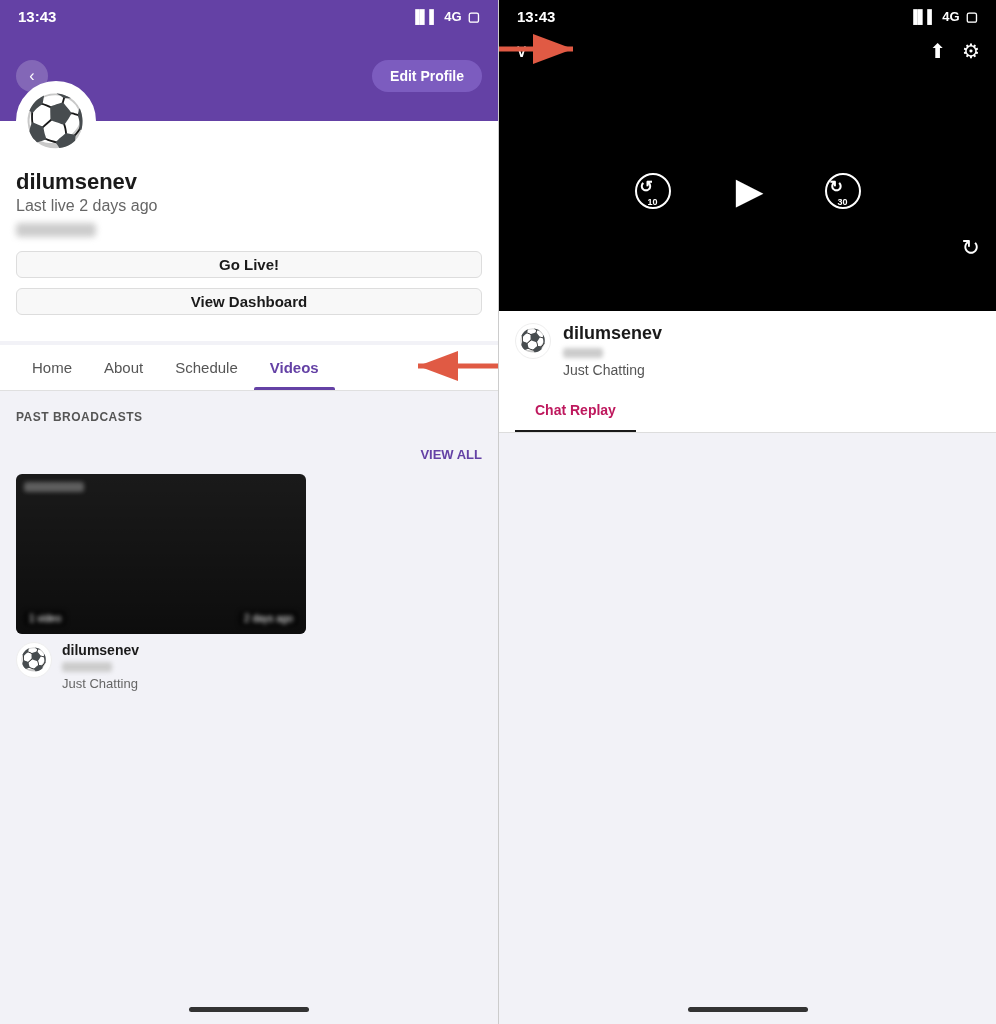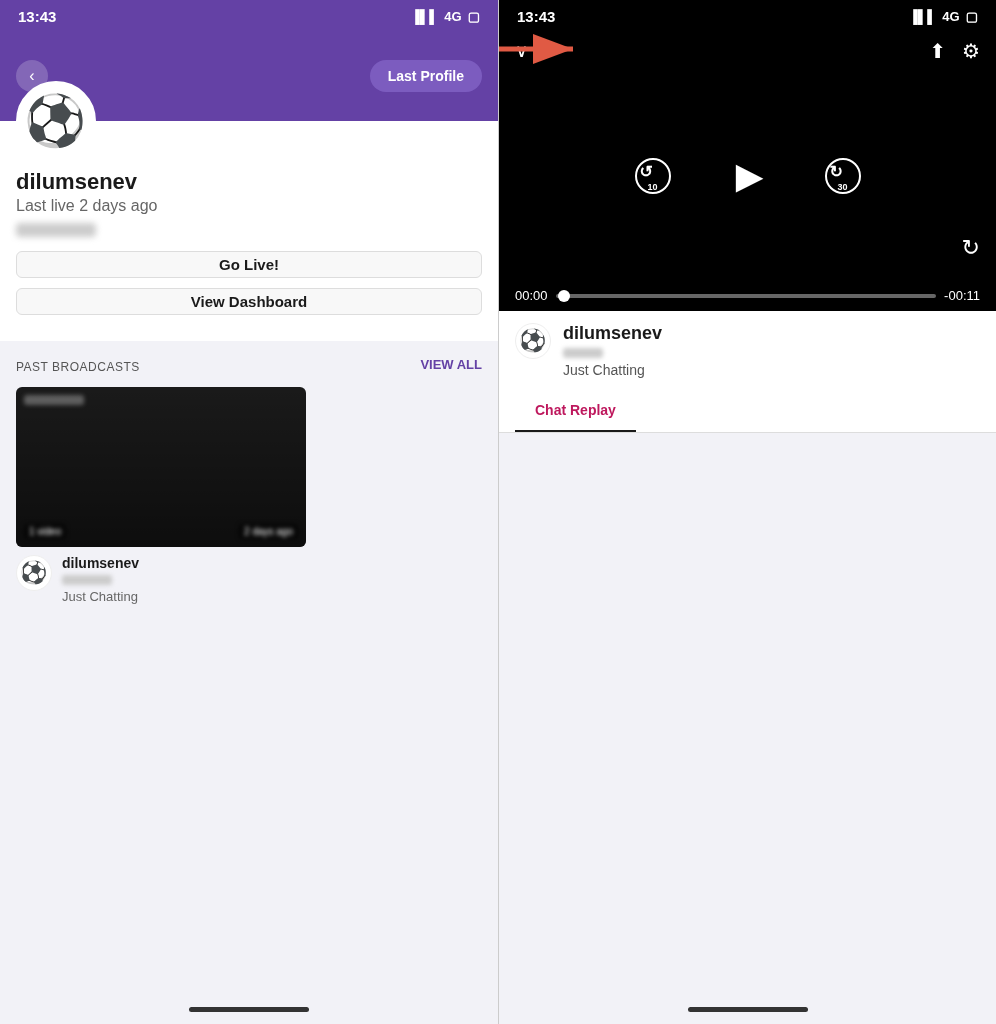--- a/index.html
+++ b/index.html
@@ -160,31 +160,32 @@
       border-radius: 2px 2px 0 0;
     }
 
     .content-area {
       padding: 16px;
       flex: 1;
       overflow-y: auto;
     }
     .section-title {
       font-size: 12px;
-      font-weight: 400;
+      font-weight: 700;
       color: #555;
       letter-spacing: 0.5px;
       margin-bottom: 12px;
     }
     .view-all-link {
       float: right;
       font-size: 13px;
       font-weight: 700;
       color: #6441a5;
       cursor: pointer;
+      margin-top: 40px;
     }
     .video-card {
       margin-bottom: 12px;
     }
     .video-thumb {
       width: 290px;
       height: 160px;
       background: #1a1a1a;
       border-radius: 6px;
       overflow: hidden;
@@ -492,39 +493,64 @@
         <span>4G</span>
         <span>▢</span>
       </div>
     </div>
 
     <div class="header-banner">
       <div class="back-btn">
         <span>‹</span>
       </div>
       <button class="edit-profile-btn">
-        <span>Last Profile</span>
+        <span>Edit Profile</span>
       </button>
     </div>
 
     <div class="profile-section">
       <div class="avatar-container">
         <div class="avatar">⚽</div>
       </div>
       <div class="username">dilumsenev</div>
       <div class="last-live">Last live 2 days ago</div>
       <div class="followers-text"></div>
       <button class="action-btn">
         <span>Go Live!</span>
       </button>
       <button class="action-btn">
         <span>View Dashboard</span>
       </button>
     </div>
 
+    <div class="nav-tabs" style="position:relative;">
+      <div class="nav-tab">
+        <span>Home</span>
+      </div>
+      <div class="nav-tab">
+        <span>About</span>
+      </div>
+      <div class="nav-tab">
+        <span>Schedule</span>
+      </div>
+      <div class="nav-tab active">
+        <span>Videos</span>
+      </div>
+
+      <div style="position:absolute; right:-30px; top:50%; transform:translateY(-50%); z-index:50; pointer-events:none;">
+        <svg width="120" height="40" viewBox="0 0 120 40">
+          <defs>
+            <marker id="arrowhead-left" markerWidth="8" markerHeight="6" refX="8" refY="3" orient="auto">
+              <polygon points="0 0, 8 3, 0 6" fill="#e05a44"></polygon>
+            </marker>
+          </defs>
+          <line x1="110" y1="20" x2="10" y2="20" stroke="#e05a44" stroke-width="5" marker-end="url(#arrowhead-left)"></line>
+        </svg>
+      </div>
+    </div>
 
     <div class="content-area">
       <div style="overflow: hidden; margin-bottom: 12px;">
         <span class="section-title">PAST BROADCASTS</span>
         <span class="view-all-link">VIEW ALL</span>
       </div>
 
       <div class="video-card">
         <div class="video-thumb">
           <div class="video-thumb-overlay">
@@ -597,27 +623,20 @@
         <div class="skip-icon">
           <div class="circle-icon" style="font-size:11px;">
             <span style="position:absolute; top:4px; left:3px; font-size:16px; line-height:1;">↻</span>
             <span class="skip-number" style="position:absolute; bottom:0; font-size:9px;">30</span>
           </div>
         </div>
       </div>
 
       <div style="position:absolute; right:16px; bottom:50px; color:white; font-size:22px;">↻</div>
 
-      <div class="player-bottom-bar">
-        <span class="time-text">00:00</span>
-        <div class="progress-bar-container">
-          <div class="progress-dot"></div>
-        </div>
-        <span class="time-text">-00:11</span>
-      </div>
     </div>
 
     <div class="stream-info-section">
       <div class="small-avatar">⚽</div>
       <div>
         <div class="stream-username-large">dilumsenev</div>
         <div class="stream-sub-blurred"></div>
         <div class="stream-category">Just Chatting</div>
       </div>
     </div>

